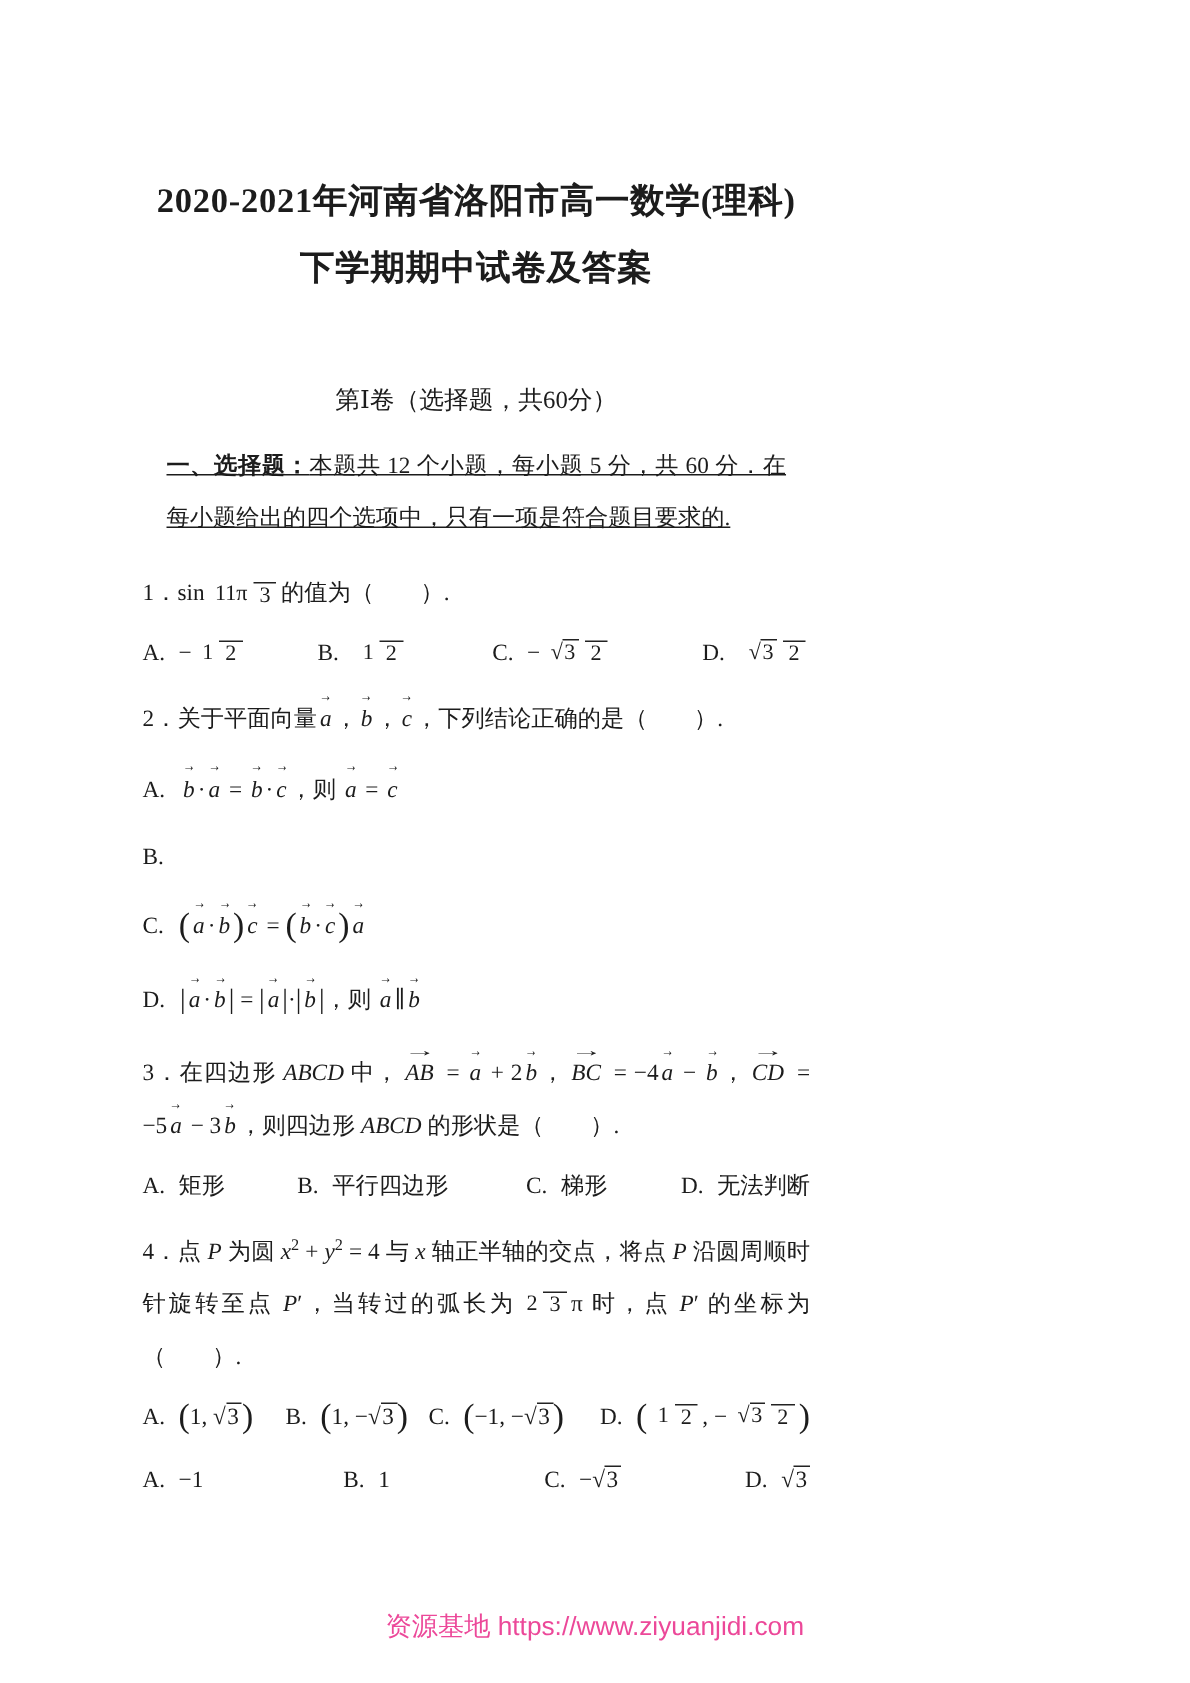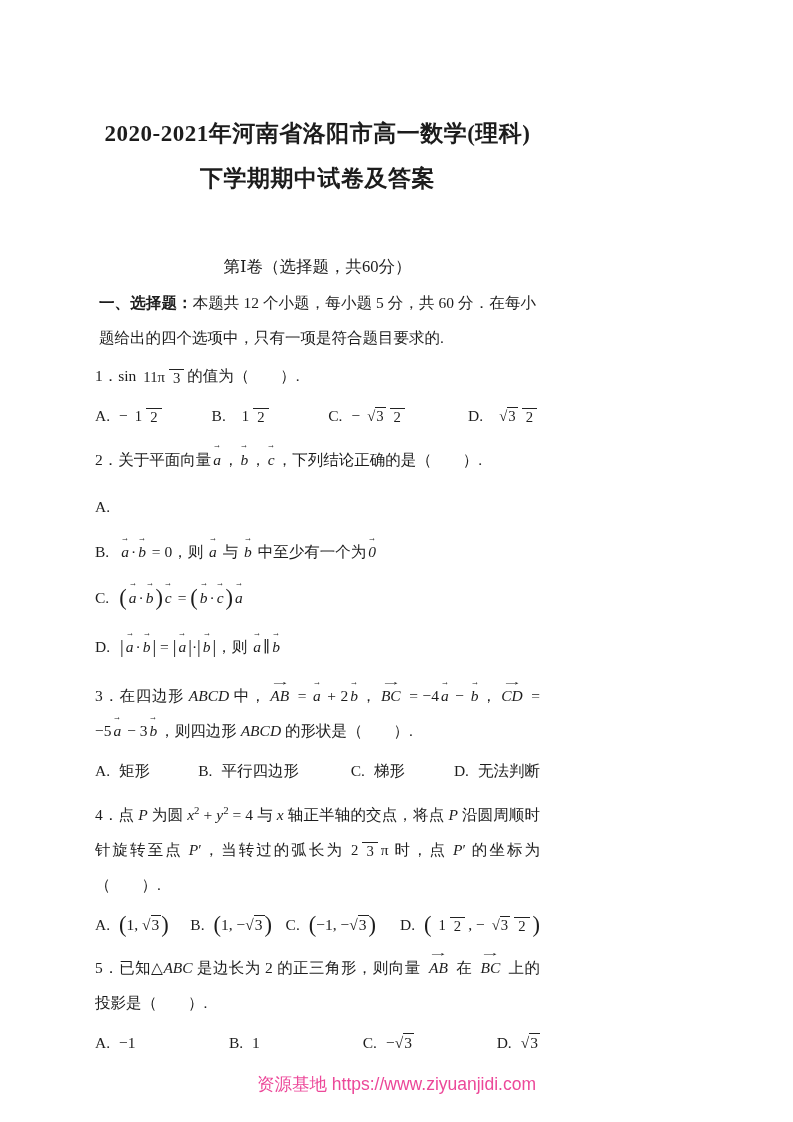--- a/index.html
+++ b/index.html
@@ -11,21 +11,21 @@
   }
   .page{box-sizing:border-box;width:635px;padding:112px 95px 0 95px;}
 
   .doc-title{
     font-size:23px;font-weight:bold;text-align:center;
     line-height:1.95;margin:0 0 54px 0;letter-spacing:0.5px;
   }
   .section-head{
     font-size:16.5px;font-weight:normal;text-align:center;margin:0 0 8px 0;
   }
-  .intro{line-height:2.25;text-align:justify;margin:4px;}
+  .intro{line-height:2.25;text-align:justify;margin:16px;text-decoration:underline;}
   .intro b{font-weight:bold;}
 
   .q{margin:0;}
   .stem{line-height:2.25;text-align:justify;}
 
   .opt-row{display:flex;align-items:center;margin:6px 0 10px 0;line-height:2.1;}
   .opt{display:flex;align-items:center;white-space:nowrap;}
   .opt .lbl{margin-right:9px;}
   .row-std .opt:nth-child(1){width:140px;}
   .row-std .opt:nth-child(2){width:140px;}
@@ -109,24 +109,24 @@
               <span class="den">2</span>
             </span></span>
         </span>
     </div>
   </div>
 
   <div class="q">
     <div class="stem">2．关于平面向量<span class="v">a</span>，<span class="v">b</span>，<span class="v">c</span>，下列结论正确的是（　　）.</div>
     <div class="opt-line">
         <span class="lbl">A.</span>
+        <span><span class="v">b</span>·<span class="v">a</span> = <span class="v">b</span>·<span class="v">c</span>，则 <span class="v">a</span> = <span class="v">c</span></span>
       </div>
     <div class="opt-line">
         <span class="lbl">B.</span>
-        <span><span class="v">a</span>·<span class="v">b</span> = 0，则 <span class="v">a</span> 与 <span class="v">b</span> 中至少有一个为<span class="v">0</span></span>
       </div>
     <div class="opt-line">
         <span class="lbl">C.</span>
         <span><span class="bp">(</span><span class="v">a</span>·<span class="v">b</span><span class="bp">)</span><span class="v">c</span> = <span class="bp">(</span><span class="v">b</span>·<span class="v">c</span><span class="bp">)</span><span class="v">a</span></span>
       </div>
     <div class="opt-line">
         <span class="lbl">D.</span>
         <span><span class="bar">|</span><span class="v">a</span>·<span class="v">b</span><span class="bar">|</span> = <span class="bar">|</span><span class="v">a</span><span class="bar">|</span>·<span class="bar">|</span><span class="v">b</span><span class="bar">|</span>，则 <span class="v">a</span>∥<span class="v">b</span></span>
       </div>
   </div>
@@ -178,21 +178,20 @@
               <span class="den">2</span>
             </span>, −<span class="frac">
               <span class="num"><span class="sqrt">√<span class="rad">3</span></span></span>
               <span class="den">2</span>
             </span><span class="bp">)</span></span>
         </span>
     </div>
   </div>
 
   <div class="q">
-    <div class="stem">5．已知△<i>ABC</i> 是边长为 2 的正三角形，则向量 <span class="ov">AB</span> 在 <span class="ov">BC</span> 上的投影是（　　）.</div>
     <div class="opt-row row-q5">
       <span class="opt">
           <span class="lbl">A.</span>
           <span>−1</span>
         </span>
       <span class="opt">
           <span class="lbl">B.</span>
           <span>1</span>
         </span>
       <span class="opt">

